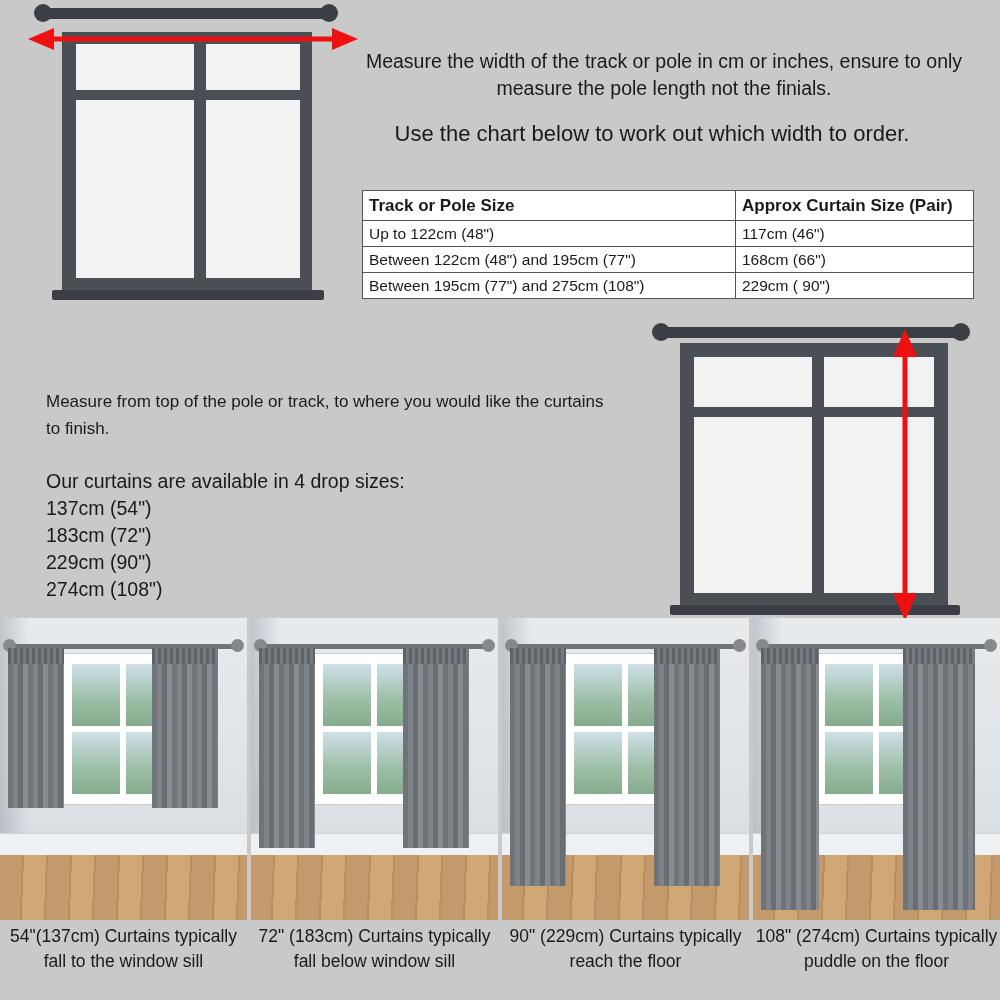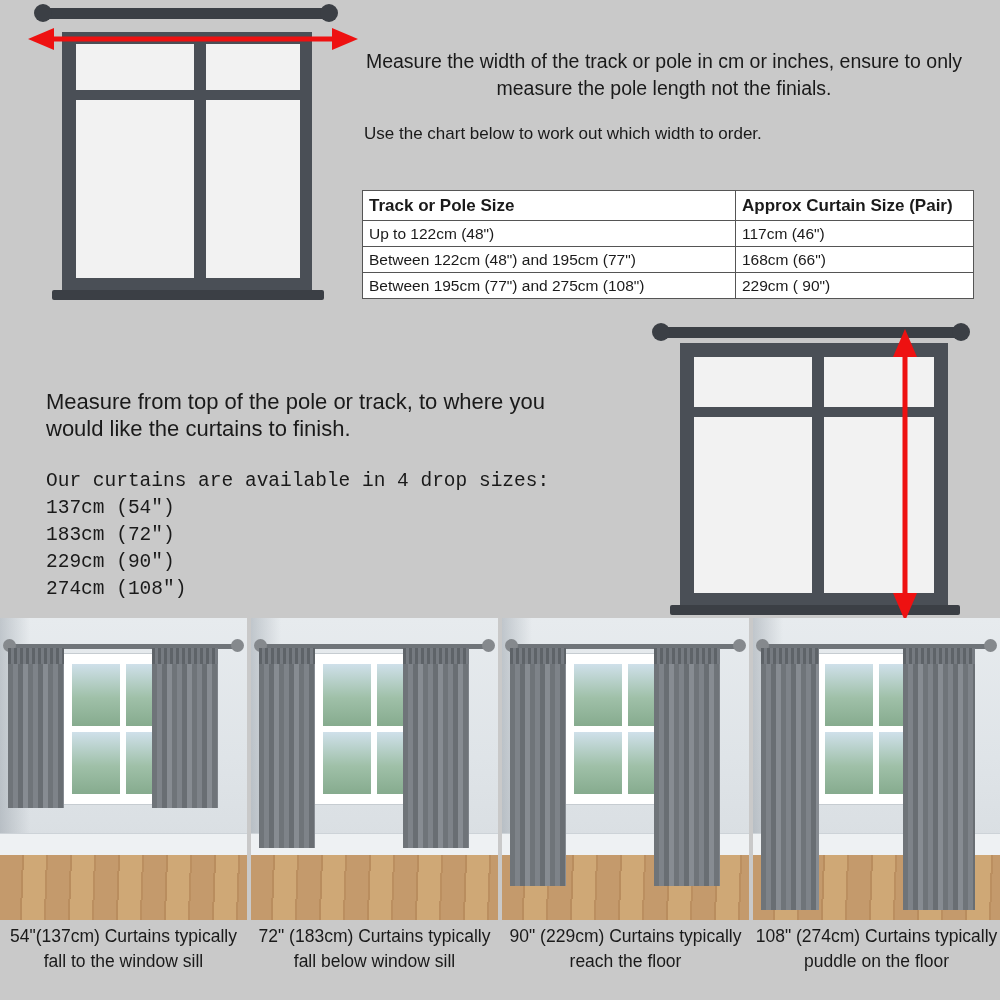--- a/index.html
+++ b/index.html
@@ -36,52 +36,53 @@
     position: absolute;
     left: 352px;
     top: 48px;
     width: 624px;
     text-align: center;
     font-size: 19.5px;
     line-height: 27px;
   }
   .p-width2 {
     position: absolute;
-    left: 364px;
+    left: 340px;
     top: 120px;
     width: 624px;
-    font-size: 17px;
+    text-align: center;
+    font-size: 22px;
     line-height: 27px;
   }
 
   .h-drop {
     position: absolute;
     left: 46px;
     top: 336px;
     font-size: 23px;
     font-weight: bold;
     letter-spacing: .2px;
   }
   .p-drop {
     position: absolute;
     left: 46px;
     top: 388px;
     width: 560px;
-    font-size: 22px;
+    font-size: 17px;
     line-height: 27px;
   }
   .p-drop-list {
     position: absolute;
     left: 46px;
     top: 468px;
     width: 480px;
     font-size: 19.5px;
     line-height: 27px;
   }
-  .p-drop-list div { white-space: pre; font-family: Liberation Mono, monospace; }
+  .p-drop-list div { white-space: pre; }
 
   
   .size-table {
     position: absolute;
     left: 362px;
     top: 190px;
     width: 612px;
     border-collapse: collapse;
     background: #ffffff;
     font-size: 15.5px;

